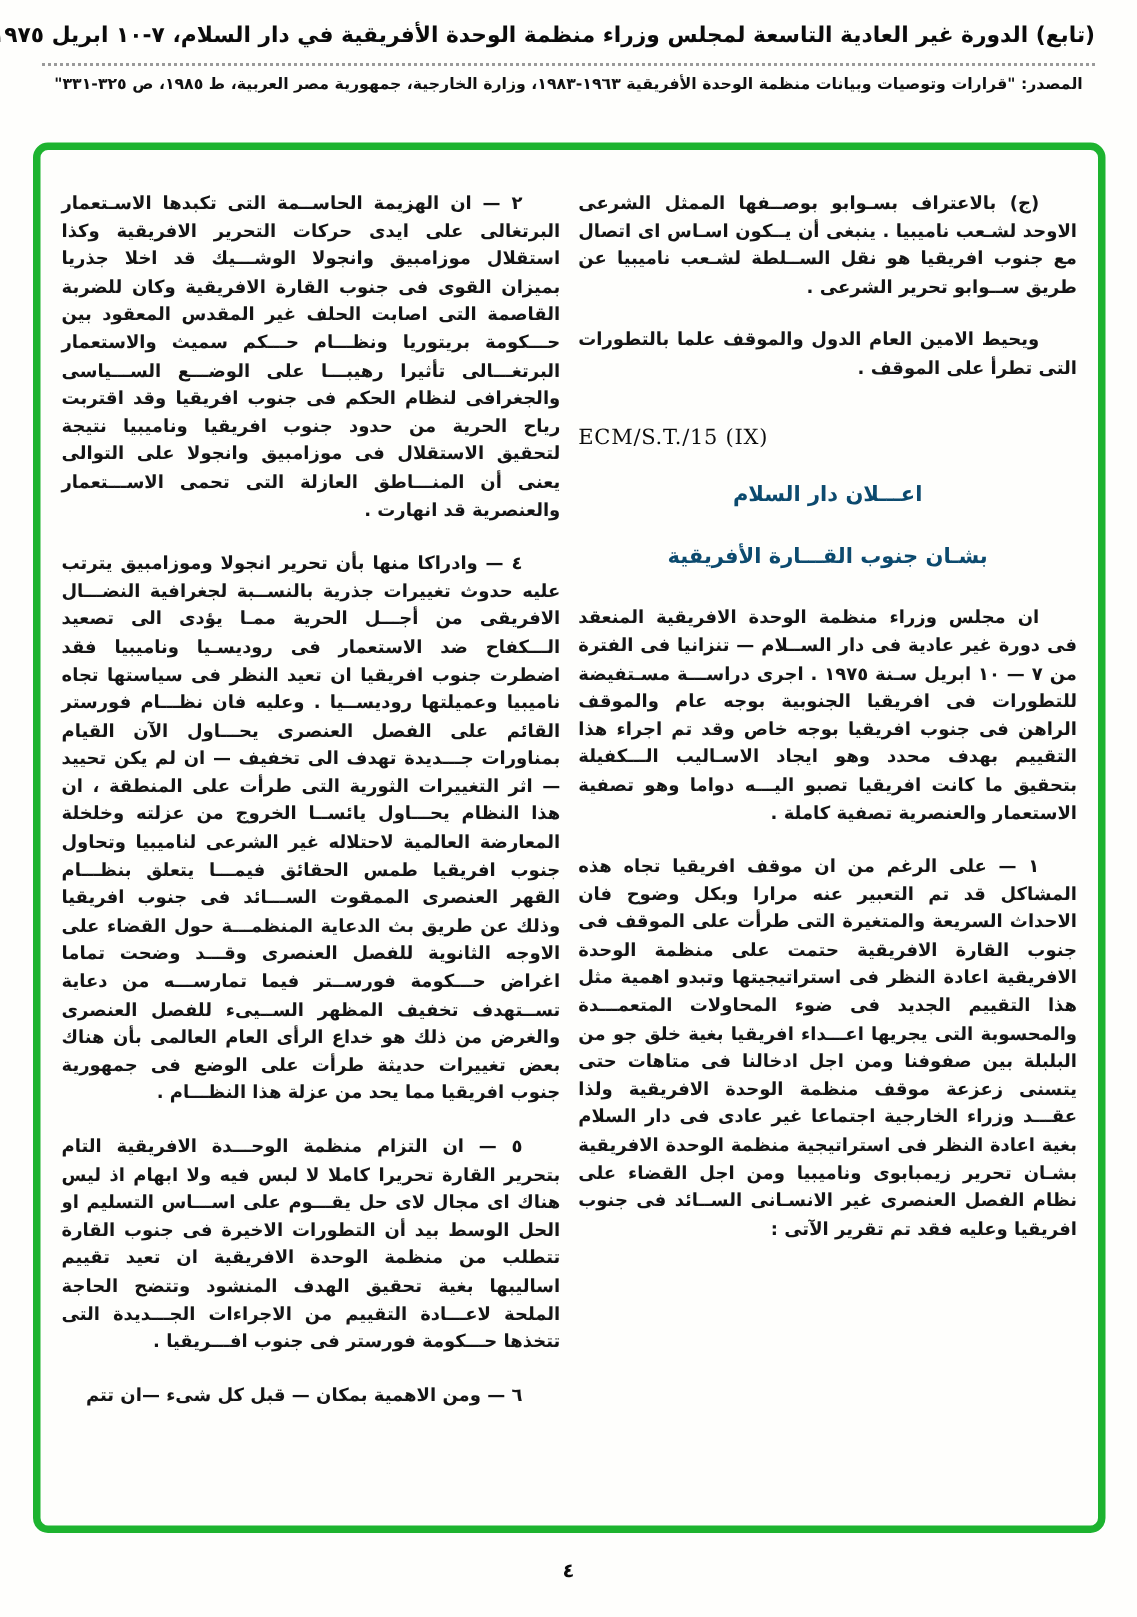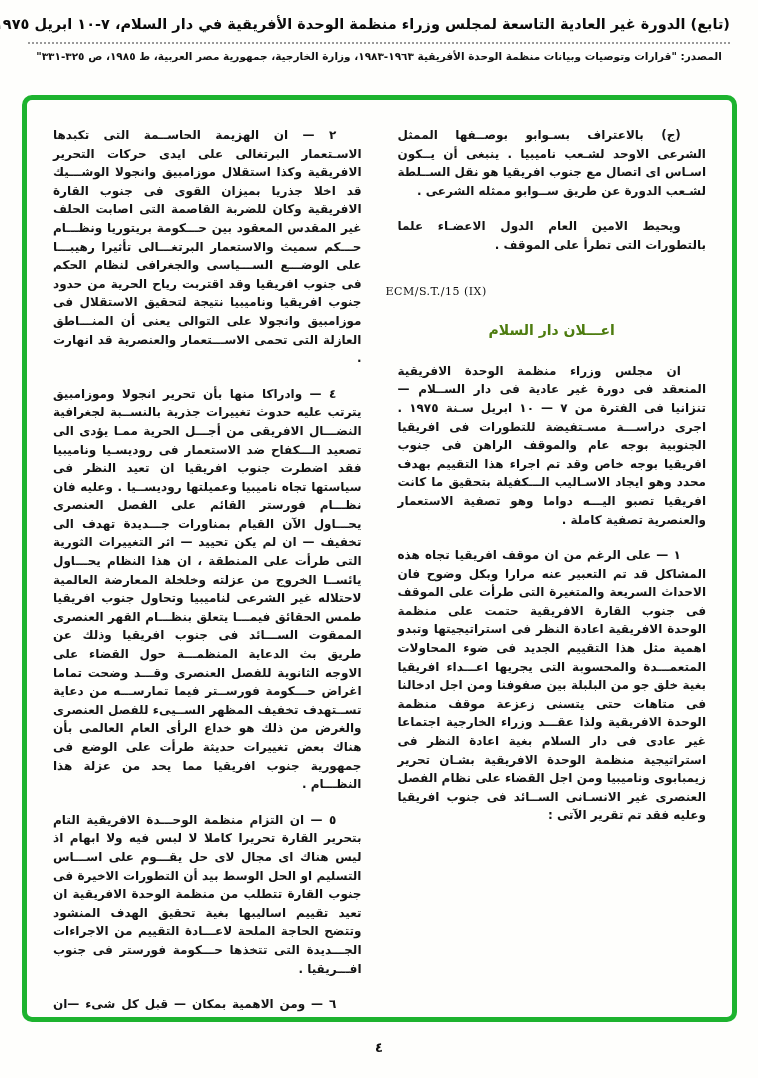--- a/index.html
+++ b/index.html
@@ -60,41 +60,41 @@
   .col {
     flex: 1 1 0;
     direction: rtl;
     text-align: justify;
     font-size: 12px;
     line-height: 18.6px;
     font-weight: bold;
     color: #151515;
   }
   .col p {
-    margin: 0 12px 17px;
+    margin: 0 0 17px;
     text-indent: 2.1em;
   }
   .doc-ref {
     direction: ltr;
     text-align: left;
     text-indent: 0 !important;
     font-family: "DejaVu Serif", serif;
     font-weight: normal;
-    font-size: 11px;
+    font-size: 14px;
     letter-spacing: 0.5px;
     margin: 28px 0 20px !important;
     color: #0d0d0d;
   }
   .heading {
     text-align: center;
     text-indent: 0 !important;
     font-size: 14px;
     font-weight: bold;
     margin: 0 0 22px !important;
-    color: #4d7c0f;
+    color: #0c4a6e;
   }
   .page-num {
     position: absolute;
     top: 1040px;
     left: 0;
     width: 100%;
     text-align: center;
     font-size: 13px;
     font-weight: bold;
     color: #0b0b0b;
@@ -107,24 +107,25 @@
 
   <div class="page-header">
     <div class="header-title">(تابع) الدورة غير العادية التاسعة لمجلس وزراء منظمة الوحدة الأفريقية في دار السلام، ٧-١٠ ابريل ١٩٧٥</div>
     <div class="header-source">المصدر: "قرارات وتوصيات وبيانات منظمة الوحدة الأفريقية ١٩٦٣-١٩٨٣، وزارة الخارجية، جمهورية مصر العربية، ط ١٩٨٥، ص ٣٢٥-٣٣١"</div>
   </div>
 
   <div class="frame">
     <div class="columns">
 
       <div class="col">
-        <p>(ج) بالاعتراف بسـوابو بوصــفها الممثل الشرعى الاوحد لشـعب ناميبيا . ينبغى أن يــكون اسـاس اى اتصال مع جنوب افريقيا هو نقل الســلطة لشـعب الدورة عن طريق ســوابو ممثله الشرعى .</p>
-        <p>ويحيط الامين العام الدول الاعضـاء علما بالتطورات التى تطرأ على الموقف .</p>
+        <p>(ج) بالاعتراف بسـوابو بوصــفها الممثل الشرعى الاوحد لشـعب ناميبيا . ينبغى أن يــكون اسـاس اى اتصال مع جنوب افريقيا هو نقل الســلطة لشـعب ناميبيا عن طريق ســوابو تحرير الشرعى .</p>
+        <p>ويحيط الامين العام الدول والموقف علما بالتطورات التى تطرأ على الموقف .</p>
         <p class="doc-ref">ECM/S.T./15 (IX)</p>
         <p class="heading">اعـــلان دار السلام</p>
+        <p class="heading">بشـان جنوب القـــارة الأفريقية</p>
         <p>ان مجلس وزراء منظمة الوحدة الافريقية المنعقد فى دورة غير عادية فى دار الســلام — تنزانيا فى الفترة من ٧ — ١٠ ابريل سـنة ١٩٧٥ . اجرى دراســـة مسـتفيضة للتطورات فى افريقيا الجنوبية بوجه عام والموقف الراهن فى جنوب افريقيا بوجه خاص وقد تم اجراء هذا التقييم بهدف محدد وهو ايجاد الاسـاليب الـــكفيلة بتحقيق ما كانت افريقيا تصبو اليـــه دواما وهو تصفية الاستعمار والعنصرية تصفية كاملة .</p>
         <p>١ — على الرغم من ان موقف افريقيا تجاه هذه المشاكل قد تم التعبير عنه مرارا وبكل وضوح فان الاحداث السريعة والمتغيرة التى طرأت على الموقف فى جنوب القارة الافريقية حتمت على منظمة الوحدة الافريقية اعادة النظر فى استراتيجيتها وتبدو اهمية مثل هذا التقييم الجديد فى ضوء المحاولات المتعمـــدة والمحسوبة التى يجريها اعـــداء افريقيا بغية خلق جو من البلبلة بين صفوفنا ومن اجل ادخالنا فى متاهات حتى يتسنى زعزعة موقف منظمة الوحدة الافريقية ولذا عقـــد وزراء الخارجية اجتماعا غير عادى فى دار السلام بغية اعادة النظر فى استراتيجية منظمة الوحدة الافريقية بشـان تحرير زيمبابوى وناميبيا ومن اجل القضاء على نظام الفصل العنصرى غير الانسـانى الســائد فى جنوب افريقيا وعليه فقد تم تقرير الآتى :</p>
       </div>
 
       <div class="col">
         <p>٢ — ان الهزيمة الحاســمة التى تكبدها الاسـتعمار البرتغالى على ايدى حركات التحرير الافريقية وكذا استقلال موزامبيق وانجولا الوشـــيك قد اخلا جذريا بميزان القوى فى جنوب القارة الافريقية وكان للضربة القاصمة التى اصابت الحلف غير المقدس المعقود بين حـــكومة بريتوريا ونظـــام حـــكم سميث والاستعمار البرتغـــالى تأثيرا رهيبـــا على الوضـــع الســـياسى والجغرافى لنظام الحكم فى جنوب افريقيا وقد اقتربت رياح الحرية من حدود جنوب افريقيا وناميبيا نتيجة لتحقيق الاستقلال فى موزامبيق وانجولا على التوالى يعنى أن المنـــاطق العازلة التى تحمى الاســـتعمار والعنصرية قد انهارت .</p>
         <p>٤ — وادراكا منها بأن تحرير انجولا وموزامبيق يترتب عليه حدوث تغييرات جذرية بالنســبة لجغرافية النضـــال الافريقى من أجـــل الحرية ممـا يؤدى الى تصعيد الـــكفاح ضد الاستعمار فى روديسـيا وناميبيا فقد اضطرت جنوب افريقيا ان تعيد النظر فى سياستها تجاه ناميبيا وعميلتها روديســيا . وعليه فان نظـــام فورستر القائم على الفصل العنصرى يحـــاول الآن القيام بمناورات جـــديدة تهدف الى تخفيف — ان لم يكن تحييد — اثر التغييرات الثورية التى طرأت على المنطقة ، ان هذا النظام يحـــاول يائســا الخروج من عزلته وخلخلة المعارضة العالمية لاحتلاله غير الشرعى لناميبيا وتحاول جنوب افريقيا طمس الحقائق فيمـــا يتعلق بنظـــام القهر العنصرى الممقوت الســـائد فى جنوب افريقيا وذلك عن طريق بث الدعاية المنظمـــة حول القضاء على الاوجه الثانوية للفصل العنصرى وقـــد وضحت تماما اغراض حـــكومة فورســتر فيما تمارســـه من دعاية تســتهدف تخفيف المظهر الســيىء للفصل العنصرى والغرض من ذلك هو خداع الرأى العام العالمى بأن هناك بعض تغييرات حديثة طرأت على الوضع فى جمهورية جنوب افريقيا مما يحد من عزلة هذا النظـــام .</p>
         <p>٥ — ان التزام منظمة الوحـــدة الافريقية التام بتحرير القارة تحريرا كاملا لا لبس فيه ولا ابهام اذ ليس هناك اى مجال لاى حل يقـــوم على اســـاس التسليم او الحل الوسط بيد أن التطورات الاخيرة فى جنوب القارة تتطلب من منظمة الوحدة الافريقية ان تعيد تقييم اساليبها بغية تحقيق الهدف المنشود وتتضح الحاجة الملحة لاعـــادة التقييم من الاجراءات الجـــديدة التى تتخذها حـــكومة فورستر فى جنوب افـــريقيا .</p>
         <p>٦ — ومن الاهمية بمكان — قبل كل شىء —ان تتم</p>
       </div>

